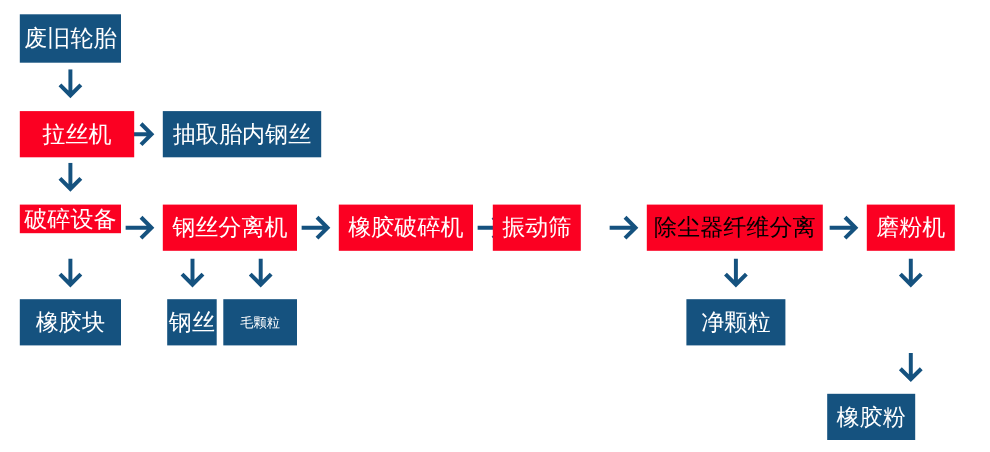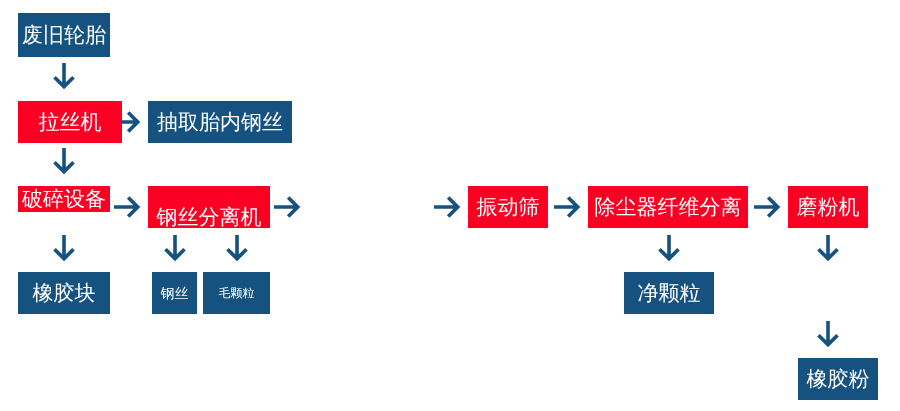--- a/index.html
+++ b/index.html
@@ -130,37 +130,40 @@
     </div>
     <div class="node blue" style="left: 148px; top: 101px; width: 144px; height: 42px; background: rgb(21, 82, 127); color: rgb(255, 255, 255);">
       <span>抽取胎内钢丝</span>
     </div>
     <div class="node red" style="left: 18px; top: 186px; width: 92px; height: 26px; background: rgb(251, 0, 34); color: rgb(255, 255, 255);">
       <span>破碎设备</span>
     </div>
     <div class="node blue" style="left: 18px; top: 272px; width: 92px; height: 42px; background: rgb(21, 82, 127); color: rgb(255, 255, 255);">
       <span>橡胶块</span>
     </div>
-    <div class="node red" style="left: 148px; top: 186px; width: 122px; height: 42px; background: rgb(251, 0, 34); color: rgb(255, 255, 255); align-items: flex-end;">
+    <div class="node red" style="left: 148px; top: 186px; width: 122px; height: 42px; background: rgb(251, 0, 34); color: rgb(255, 255, 255);">
       <span>钢丝分离机</span>
     </div>
     <div class="node blue" style="left: 152px; top: 272px; width: 45px; height: 42px; background: rgb(21, 82, 127); color: rgb(255, 255, 255);">
-      <span style="font-size: 14px;">钢丝</span>
+      <span style="font-size: 21px;">钢丝</span>
     </div>
     <div class="node blue" style="left: 203px; top: 272px; width: 67px; height: 42px; background: rgb(21, 82, 127); color: rgb(255, 255, 255);">
       <span style="font-size: 12px;">毛颗粒</span>
     </div>
-    <div class="node red" style="left: 468px; top: 186px; width: 80px; height: 42px; background: rgb(251, 0, 34); color: rgb(255, 255, 255);">
+    <div class="node red" style="left: 308px; top: 186px; width: 122px; height: 42px; background: rgb(251, 0, 34); color: rgb(255, 255, 255);">
+      <span>橡胶破碎机</span>
+    </div>
+    <div class="node red" style="left: 448px; top: 186px; width: 80px; height: 42px; background: rgb(251, 0, 34); color: rgb(255, 255, 255);">
       <span>振动筛</span>
     </div>
-    <div class="node red" style="left: 588px; top: 186px; width: 160px; height: 42px; background: rgb(251, 0, 34); color: #ffffff;">
+    <div class="node red" style="left: 588px; top: 186px; width: 160px; height: 42px; background: rgb(251, 0, 34); color: #000000;">
       <span>除尘器纤维分离</span>
     </div>
     <div class="node blue" style="left: 624px; top: 272px; width: 90px; height: 42px; background: rgb(21, 82, 127); color: rgb(255, 255, 255);">
       <span>净颗粒</span>
     </div>
     <div class="node red" style="left: 788px; top: 186px; width: 80px; height: 42px; background: rgb(251, 0, 34); color: rgb(255, 255, 255);">
       <span>磨粉机</span>
     </div>
-    <div class="node blue" style="left: 798px; top: 358px; width: 80px; height: 42px; background: rgb(21, 82, 127); color: rgb(255, 255, 255);">
+    <div class="node blue" style="left: 752px; top: 358px; width: 80px; height: 42px; background: rgb(21, 82, 127); color: rgb(255, 255, 255);">
       <span>橡胶粉</span>
     </div>
   </div>
 
 </body></html>

